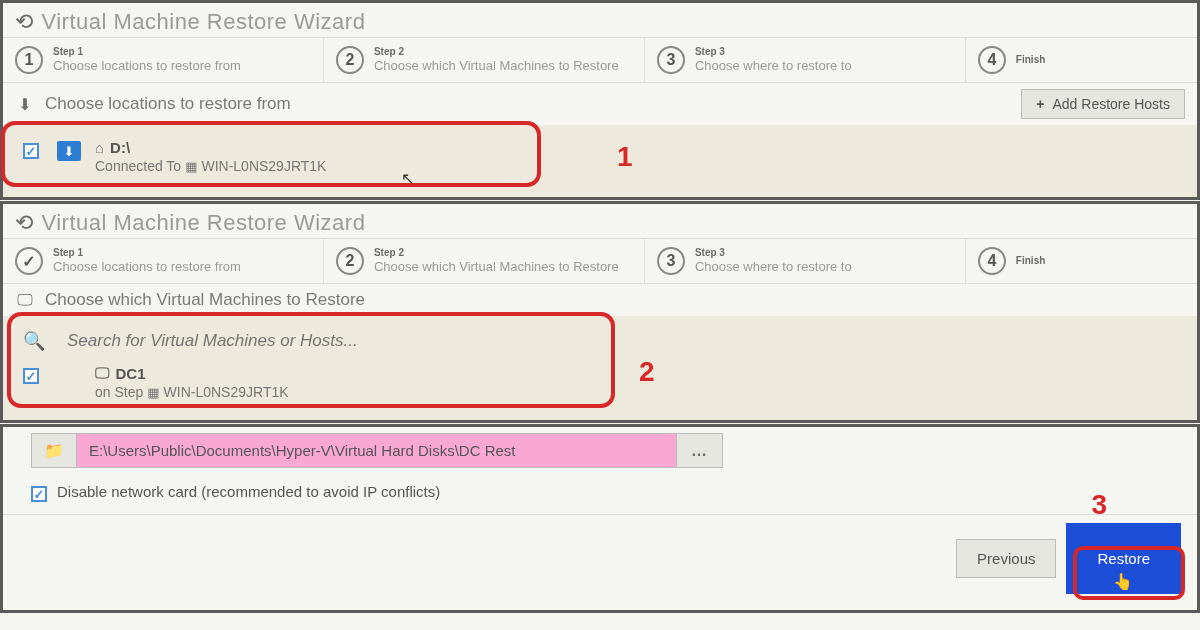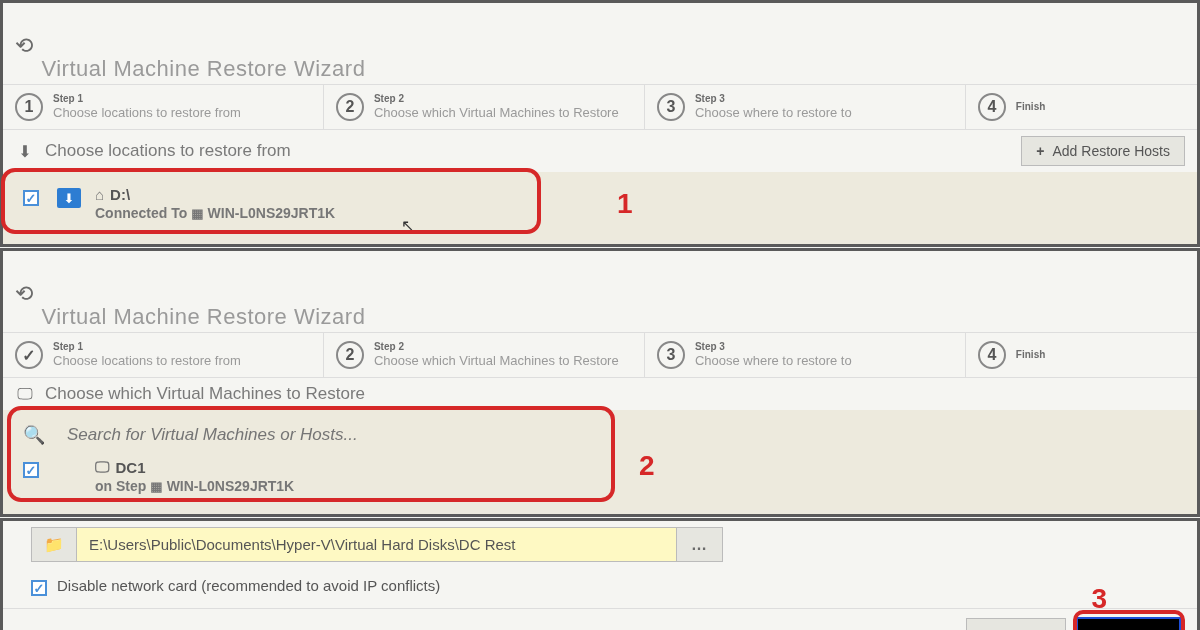--- a/index.html
+++ b/index.html
@@ -2,21 +2,21 @@
 <html><head>
 <meta charset="utf-8">
 <style>
   * { box-sizing: border-box; margin: 0; padding: 0; }
   body { font-family: "Segoe UI", Arial, sans-serif; background: #f5f5f2; color: #6b6b6b; width: 1200px; }
   
   .panel { border: 3px solid #5a5a5a; margin-bottom: 1px; background: #f5f5f2; }
   
   .wizard-title { display: flex; align-items: center; padding: 6px 12px 2px 12px; }
   .undo-icon { font-size: 22px; color: #6b6b6b; margin-right: 8px; }
-  .wizard-title-text { font-size: 22px; color: #9a9a9a; font-weight: 400; letter-spacing: 0.5px; margin-top: 47px; }
+  .wizard-title-text { font-size: 22px; color: #9a9a9a; font-weight: 400; letter-spacing: 0.5px; }
   
   .steps-row { display: flex; border-top: 1px solid #ddd; }
   .step-cell { flex: 1; display: flex; align-items: center; padding: 8px 12px; border-right: 1px solid #ddd; }
   .step-cell:last-child { border-right: none; flex: 0.7; }
   .step-circle { width: 28px; height: 28px; border: 2px solid #888; border-radius: 50%; display: flex; align-items: center; justify-content: center; font-weight: bold; color: #555; margin-right: 10px; flex-shrink: 0; }
   .step-circle.done::after { content: "✓"; }
   .step-body { display: flex; flex-direction: column; line-height: 1.2; }
   .step-title { font-weight: bold; color: #6b6b6b; font-size: 10px; }
   .step-sub { font-size: 13px; color: #9a9a9a; }
   
@@ -28,43 +28,43 @@
   
   .content-area { background: #edeadd; padding: 8px 12px 14px 12px; position: relative; }
   
   .row-item { display: flex; align-items: flex-start; padding: 6px 8px; }
   .checkbox { width: 16px; height: 16px; border: 2px solid #4a90d9; background: #fff; display: flex; align-items: center; justify-content: center; margin-right: 18px; margin-top: 4px; flex-shrink: 0; cursor: pointer; }
   .checkbox.checked::after { content: "✓"; color: #4a90d9; font-size: 13px; font-weight: bold; }
   .blue-box { width: 24px; height: 20px; background: #2d7dd2; color: #fff; display: flex; align-items: center; justify-content: center; font-size: 13px; margin-right: 14px; margin-top: 2px; flex-shrink: 0; border-radius: 2px; }
   .item-body { display: flex; flex-direction: column; }
   .item-title { font-weight: bold; color: #555; font-size: 15px; display: flex; align-items: center; }
   .disk-icon, .monitor-icon, .server-icon { margin-right: 6px; color: #777; }
-  .item-sub { font-size: 14px; color: #777; display: flex; align-items: center; margin-top: 2px; font-weight: bold; }
+  .item-sub { font-size: 14px; color: #777; display: flex; align-items: center; margin-top: 2px; }
   .server-glyph { margin: 0 4px; font-size: 13px; }
   .cursor-img { position: absolute; font-size: 16px; color: #333; }
   
   .red-outline { position: absolute; border: 4px solid #d62828; border-radius: 14px; pointer-events: none; }
   .red-label { position: absolute; color: #d62828; font-weight: bold; font-size: 28px; pointer-events: none; }
   
   .search-row { display: flex; align-items: center; padding: 6px 8px 6px 8px; }
   .search-icon { font-size: 18px; color: #666; margin-right: 28px; width: 16px; }
   .search-input { border: none; background: transparent; font-size: 17px; color: #b8b6a8; font-style: italic; width: 400px; outline: none; }
   
   
   .path-row { display: flex; align-items: stretch; margin: 6px 12px 6px 28px; }
   .folder-btn { width: 46px; background: #e6e6e0; border: 1px solid #bbb; display: flex; align-items: center; justify-content: center; cursor: pointer; }
-  .path-input { flex: 0 0 600px; border: 1px solid #bbb; border-left: none; padding: 8px 12px; font-size: 15px; color: #555; background: #fef9c3; }
+  .path-input { flex: 0 0 600px; border: 1px solid #bbb; border-left: none; padding: 8px 12px; font-size: 15px; color: #555; background: #f9a8d4; }
   .browse-btn { width: 46px; border: 1px solid #bbb; border-left: none; background: #e6e6e0; display: flex; align-items: center; justify-content: center; cursor: pointer; font-weight: bold; letter-spacing: 1px; }
   
   .disable-row { display: flex; align-items: center; padding: 8px 28px 12px 28px; }
   .disable-text { font-size: 15px; color: #555; max-width: 470px; line-height: 1.3; }
   
   .footer-row { display: flex; justify-content: flex-end; padding: 8px 16px 16px 16px; border-top: 1px solid #ddd; position: relative; align-items: center; }
   .btn-prev { background: #e6e6e0; border: 1px solid #bbb; padding: 10px 20px; font-size: 15px; color: #555; margin-right: 10px; cursor: pointer; }
-  .btn-restore { background: #000000; border: 2px solid #1d4ed8; padding: 10px 24px; font-size: 15px; color: #fff; cursor: pointer; position: relative; }
+  .btn-restore { background: #1d4ed8; border: 7px solid #1d4ed8; padding: 20px 24px; font-size: 15px; color: #fff; cursor: pointer; position: relative; }
   .hand-cursor { position: absolute; bottom: -4px; left: 50%; transform: translateX(-50%); font-size: 16px; pointer-events: none; }
 </style>
 </head>
 <body>
 
 <div class="panel" style="position:relative;">
   <div class="wizard-title">
     <span class="undo-icon">⟲</span>
     <span class="wizard-title-text">Virtual Machine Restore Wizard</span>
   </div>

